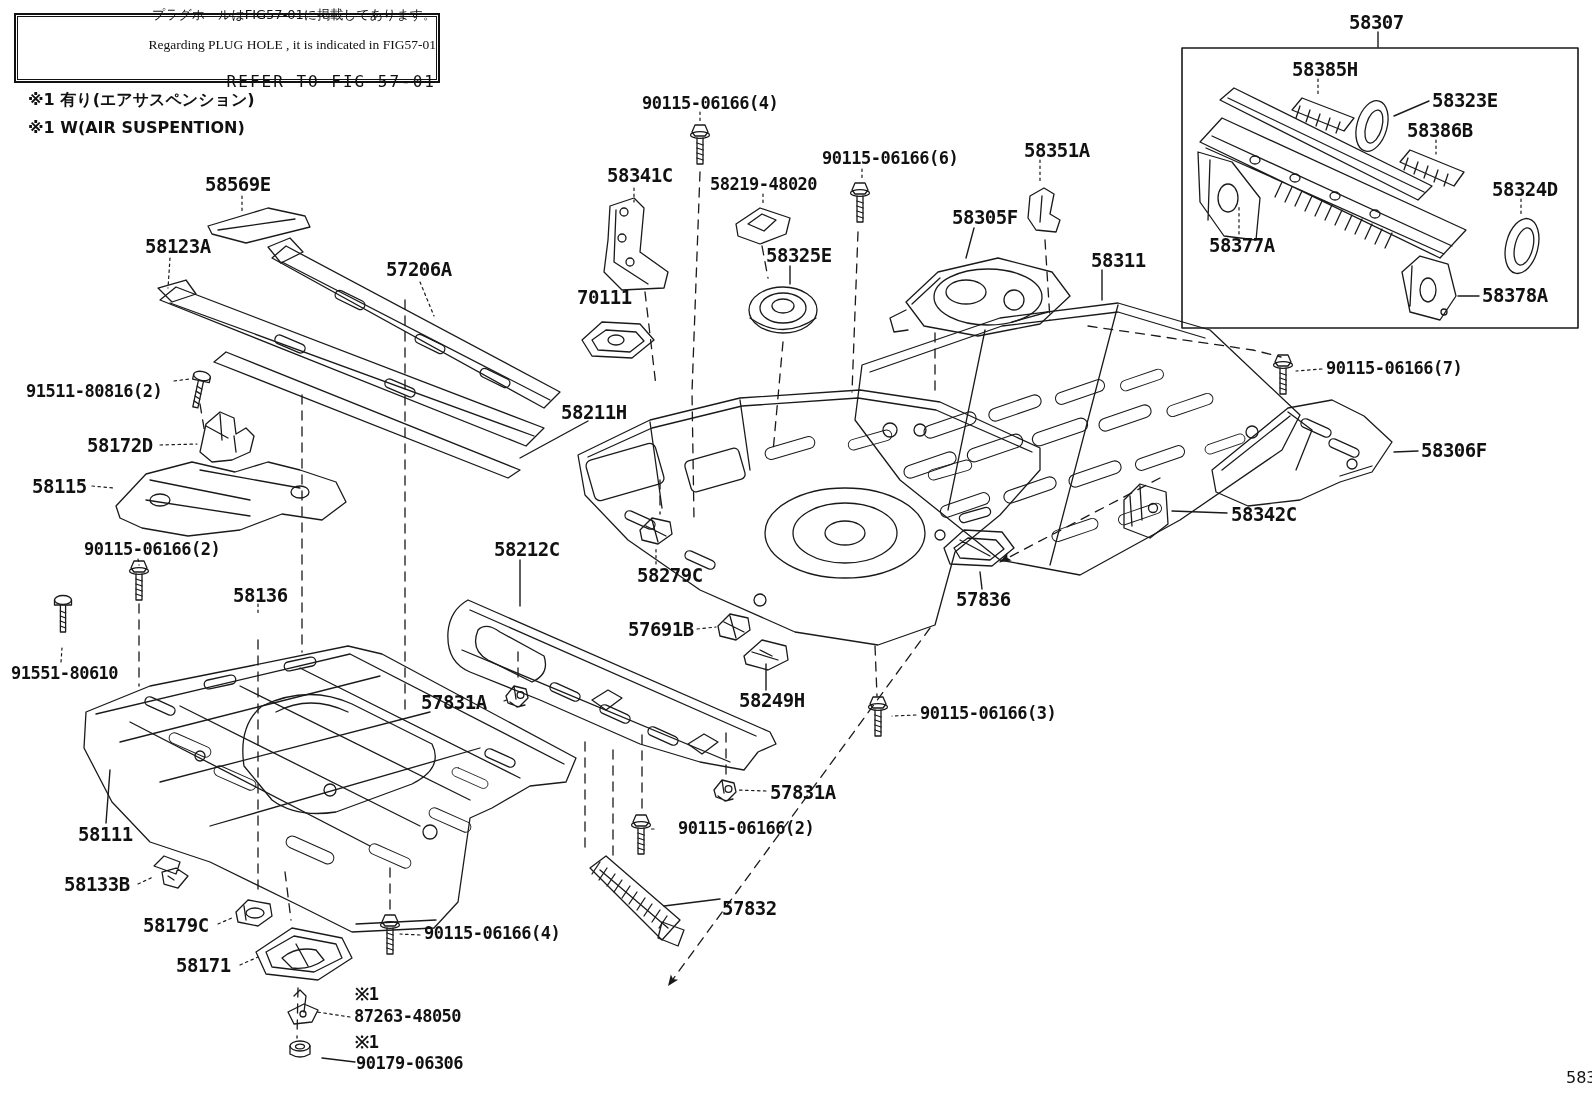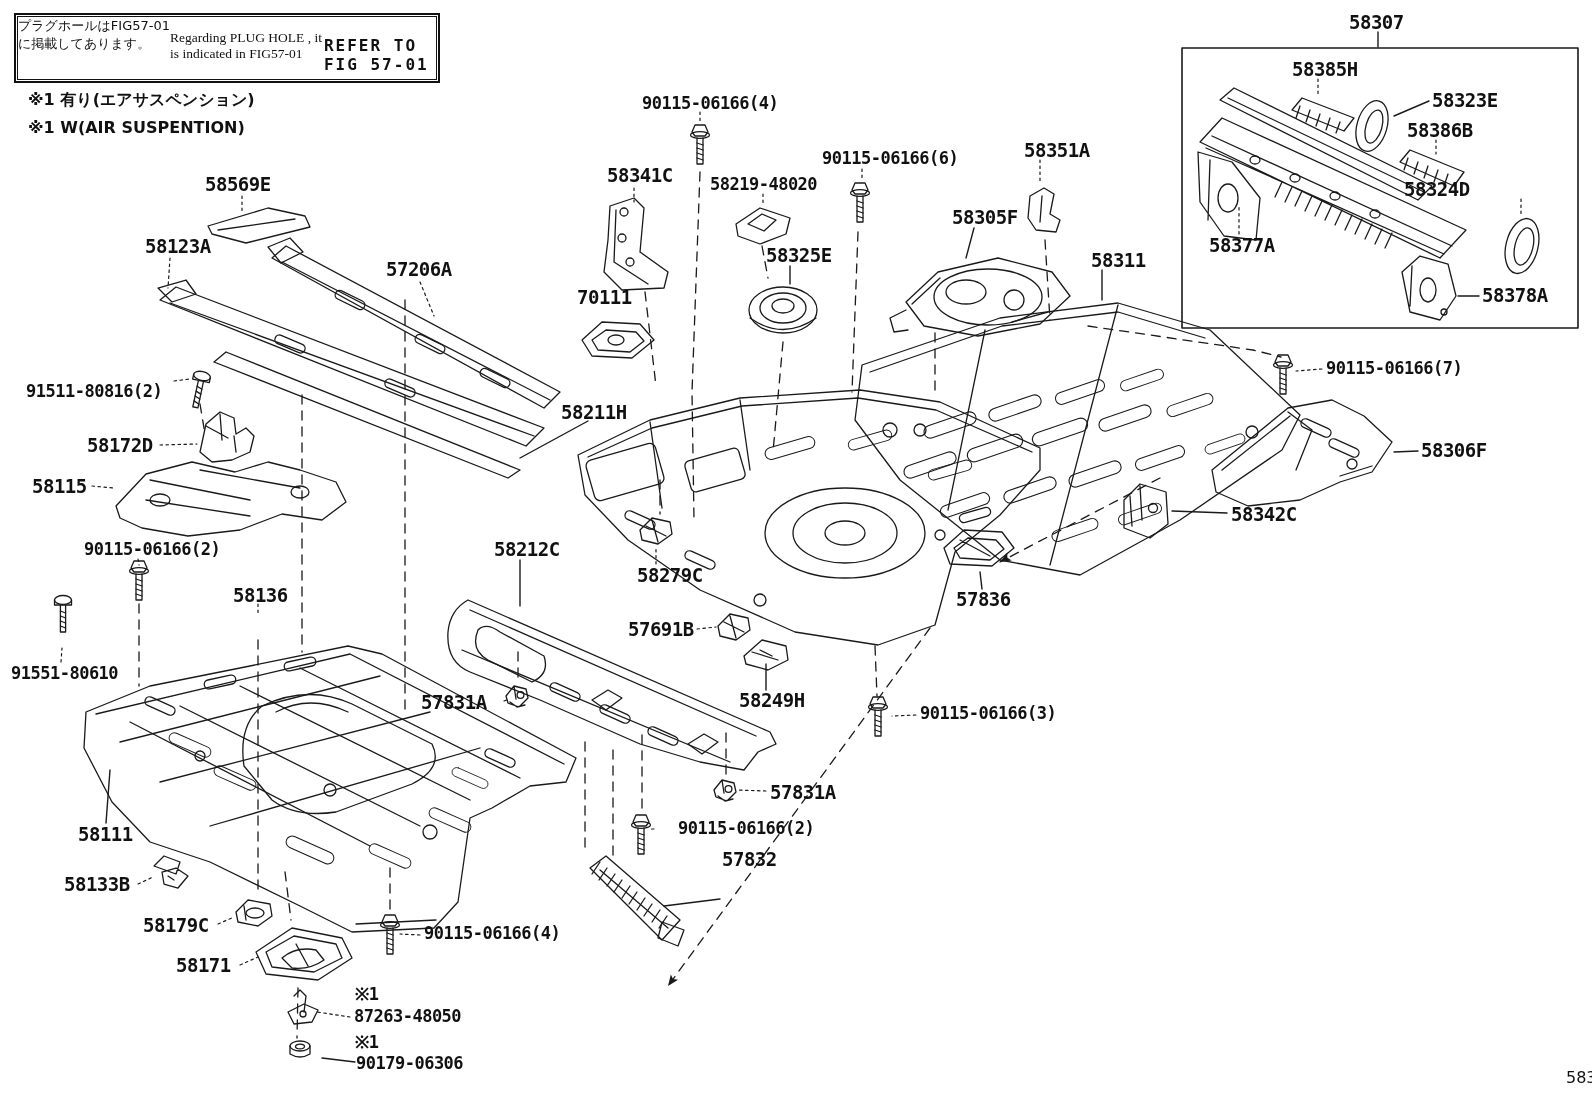--- a/index.html
+++ b/index.html
@@ -5,24 +5,24 @@
   html,body{margin:0;padding:0;background:#fff;}
   .stage{position:relative;width:1592px;height:1099px;background:#fff;overflow:hidden;
          font-family:"DejaVu Sans Mono","Liberation Mono",monospace;}
   .art{position:absolute;left:0;top:0;}
   .lbl{position:absolute;font-weight:bold;font-size:19px;line-height:1;color:#111;
        white-space:pre;letter-spacing:-0.5px;}
   .lbl.sm{font-size:17px;}
   .notebox{position:absolute;left:14px;top:13px;width:426px;height:70px;
            border:2px solid #111;background:#fff;box-sizing:border-box;padding:1px;}
   .nb-inner{border:1px solid #111;width:100%;height:100%;box-sizing:border-box;
-            display:flex;flex-direction:row;justify-content:center;text-align:left;}
+            display:flex;flex-direction:column;justify-content:center;text-align:right;}
   .nb-jp{font-family:"DejaVu Sans",sans-serif;font-size:13px;color:#111;}
   .nb-en{font-family:Liberation Serif, serif;font-size:13.5px;color:#111;margin-top:13px;}
-  .nb-ref{font-weight:bold;font-size:16px;letter-spacing:2px;color:#111;margin-top:19px;}
+  .nb-ref{font-weight:normal;font-size:16px;letter-spacing:2px;color:#111;margin-top:19px;}
   .fn{position:absolute;font-family:"DejaVu Sans",sans-serif;font-size:16px;
       font-weight:bold;color:#111;white-space:pre;}
   .code{position:absolute;font-family:"DejaVu Sans",sans-serif;font-size:16px;color:#111;}
 </style>
 </head>
 <body>
 
 <div class="stage">
 
 <svg class="art" width="1592" height="1099" viewBox="0 0 1592 1099" fill="none" stroke="#1a1a1a" stroke-width="1.3" stroke-linejoin="round" stroke-linecap="round">
@@ -400,21 +400,21 @@
 <div class="lbl" style="left:233px;top:586px">58136</div>
 <div class="lbl" style="left:78px;top:825px">58111</div>
 <div class="lbl" style="left:64px;top:875px">58133B</div>
 <div class="lbl" style="left:143px;top:916px">58179C</div>
 <div class="lbl" style="left:176px;top:956px">58171</div>
 <div class="lbl sm" style="left:355px;top:986px">※1</div>
 <div class="lbl sm" style="left:354px;top:1008px">87263-48050</div>
 <div class="lbl sm" style="left:355px;top:1034px">※1</div>
 <div class="lbl sm" style="left:356px;top:1055px">90179-06306</div>
 <div class="lbl sm" style="left:424px;top:925px">90115-06166(4)</div>
-<div class="lbl" style="left:722px;top:850px">57832</div>
+<div class="lbl" style="left:722px;top:899px">57832</div>
 <div class="lbl sm" style="left:678px;top:820px">90115-06166(2)</div>
 <div class="lbl" style="left:770px;top:783px">57831A</div>
 <div class="lbl" style="left:421px;top:693px">57831A</div>
 <div class="lbl" style="left:494px;top:540px">58212C</div>
 <div class="lbl" style="left:561px;top:403px">58211H</div>
 <div class="lbl" style="left:637px;top:566px">58279C</div>
 <div class="lbl" style="left:628px;top:620px">57691B</div>
 <div class="lbl" style="left:739px;top:691px">58249H</div>
 <div class="lbl sm" style="left:920px;top:705px">90115-06166(3)</div>
 <div class="lbl" style="left:956px;top:590px">57836</div>
@@ -427,19 +427,19 @@
 <div class="lbl" style="left:952px;top:208px">58305F</div>
 <div class="lbl" style="left:1024px;top:141px">58351A</div>
 <div class="lbl" style="left:1091px;top:251px">58311</div>
 <div class="lbl sm" style="left:1326px;top:360px">90115-06166(7)</div>
 <div class="lbl" style="left:1421px;top:441px">58306F</div>
 <div class="lbl" style="left:1231px;top:505px">58342C</div>
 <div class="lbl" style="left:1349px;top:13px">58307</div>
 <div class="lbl" style="left:1292px;top:60px">58385H</div>
 <div class="lbl" style="left:1432px;top:91px">58323E</div>
 <div class="lbl" style="left:1407px;top:121px">58386B</div>
-<div class="lbl" style="left:1404px;top:180px">58324D</div>
+<div class="lbl" style="left:1492px;top:180px">58324D</div>
 <div class="lbl" style="left:1209px;top:236px">58377A</div>
 <div class="lbl" style="left:1482px;top:286px">58378A</div>
 
 <div class="code" style="left:1566px;top:1068px">583481D</div>
 
 </div>
 
 </body></html>

